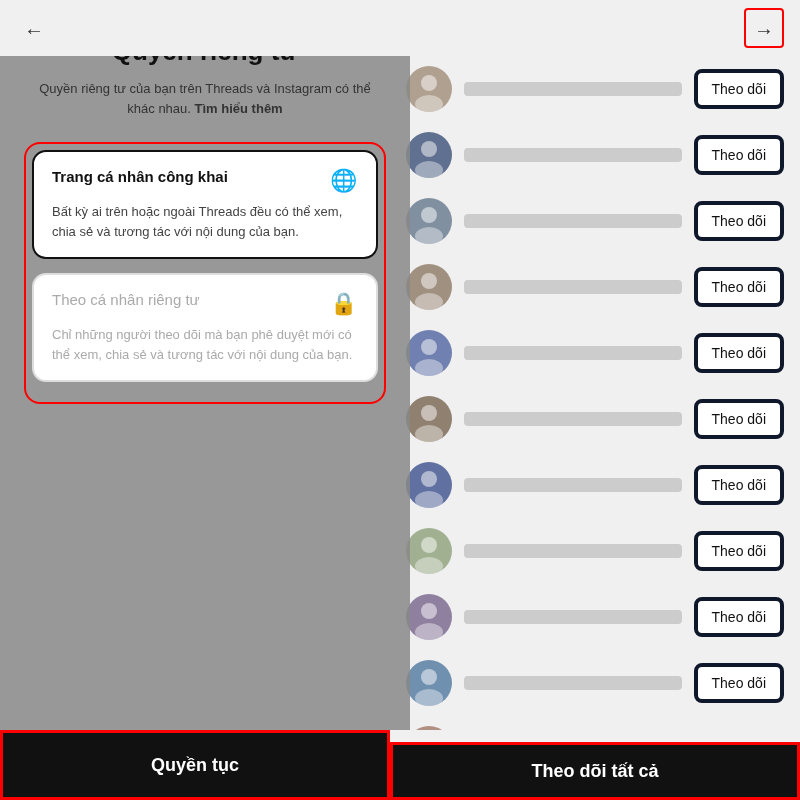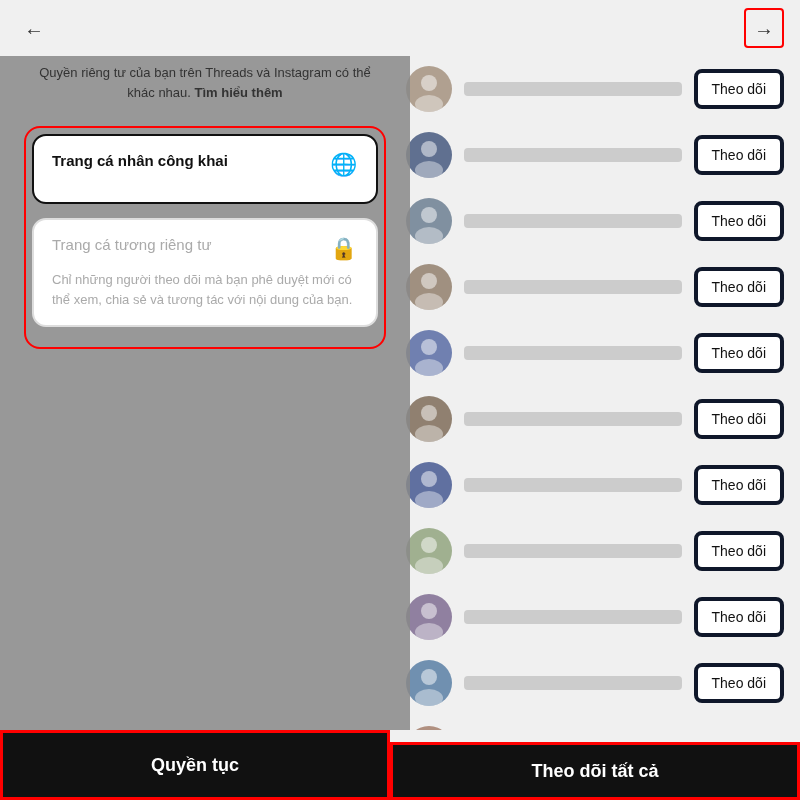--- a/index.html
+++ b/index.html
@@ -129,21 +129,21 @@
       font-weight: 600;
       cursor: pointer;
       display: flex;
       align-items: center;
       justify-content: center;
     }
 
     
     .left-panel {
       position: absolute;
-      top: 0;
+      top: 16px;
       left: 0;
       width: 410px;
       bottom: 70px;
       background: rgba(136,136,136,0.85);
       z-index: 5;
       padding: 20px 24px;
     }
     .left-panel-title {
       font-size: 26px;
       font-weight: 700;
@@ -342,25 +342,26 @@
     <strong style="cursor:pointer;">Tìm hiểu thêm</strong>
   </p>
 
   <div class="cards-container">
 
     <div class="card selected">
       <div class="card-header">
         <span class="card-title">Trang cá nhân công khai</span>
         <span class="icon-globe">🌐</span>
       </div>
+      <p class="card-desc">Bất kỳ ai trên hoặc ngoài Threads đều có thể xem, chia sẻ và tương tác với nội dung của bạn.</p>
     </div>
 
     <div class="card">
       <div class="card-header">
-        <span class="card-title muted">Trang cá tương riêng tư</span>
+        <span class="card-title muted">Theo cá nhân riêng tư</span>
         <span class="icon-lock">🔒</span>
       </div>
       <p class="card-desc muted">Chỉ những người theo dõi mà bạn phê duyệt mới có thể xem, chia sẻ và tương tác với nội dung của bạn.</p>
     </div>
   </div>
 </div>
 
 <button class="bottom-left-btn">Quyền tục</button>
 <button class="bottom-right-btn">Theo dõi tất cả</button>
 

